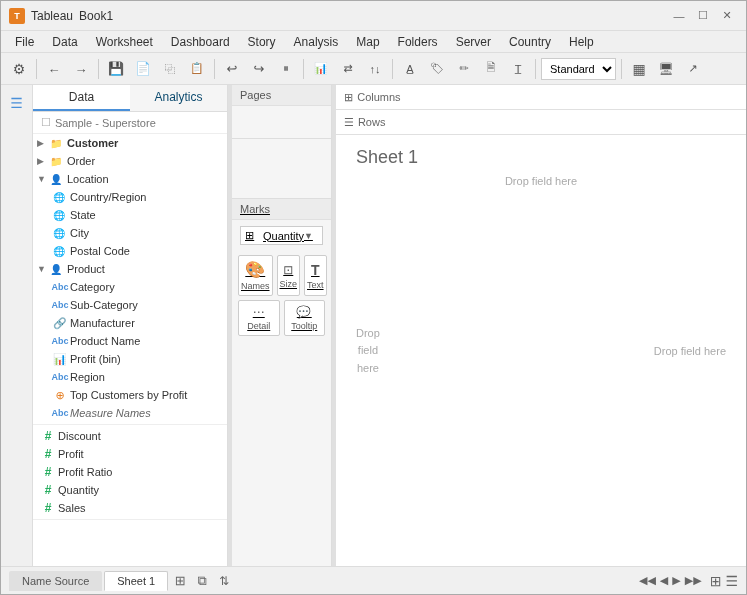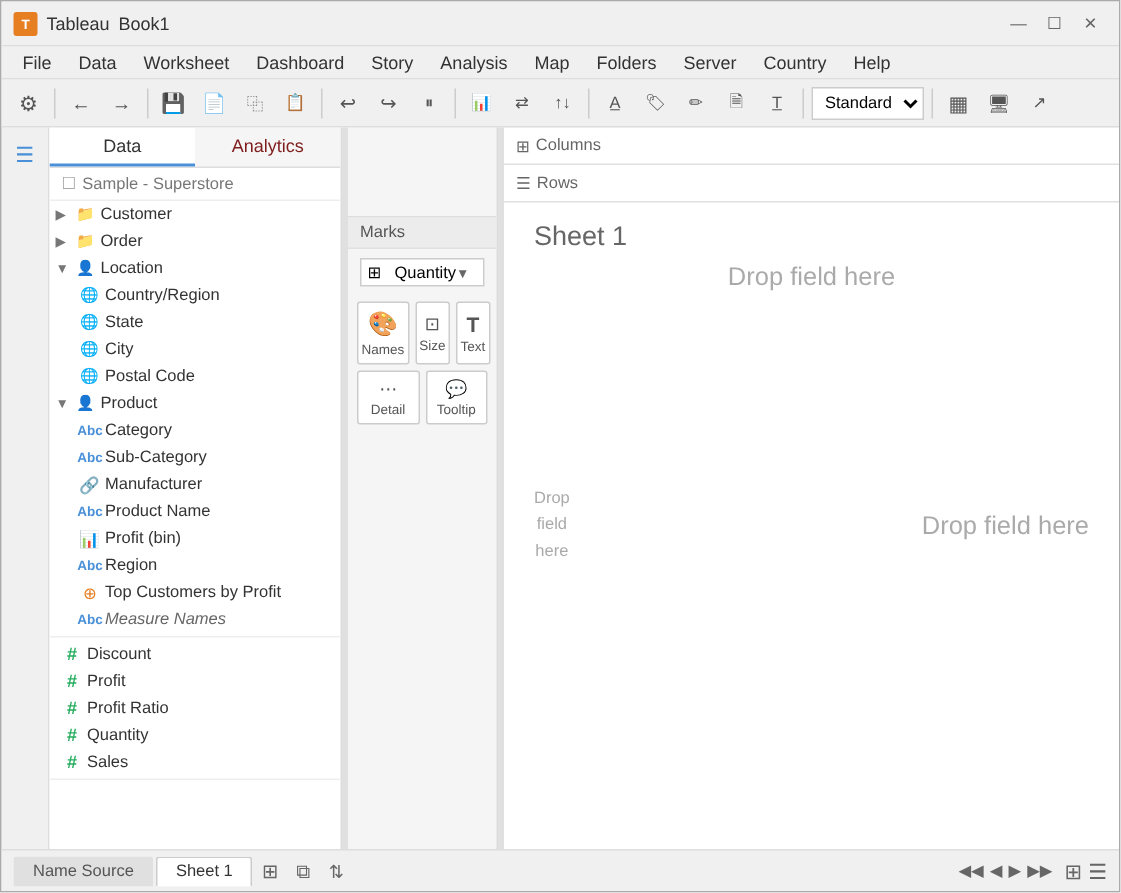--- a/index.html
+++ b/index.html
@@ -29,21 +29,21 @@
     
     .main-area { display: flex; flex: 1; overflow: hidden; }
 
     
     .sidebar-tabs { width: 32px; background: #f0f0f0; border-right: 1px solid #ddd; display: flex; flex-direction: column; align-items: center; padding-top: 4px; gap: 2px; }
     .sidebar-tab-btn { width: 28px; height: 28px; display: flex; align-items: center; justify-content: center; cursor: pointer; font-size: 10px; color: #555; border-radius: 2px; }
 
     
     .data-panel { width: 195px; background: white; border-right: 1px solid #ddd; display: flex; flex-direction: column; overflow: hidden; }
     .panel-tabs { display: flex; border-bottom: 1px solid #ddd; background: #f5f5f5; }
-    .panel-tab { flex: 1; text-align: center; padding: 5px 4px; font-size: 12px; cursor: pointer; color: #7f1d1d; border-bottom: 2px solid transparent; }
+    .panel-tab { flex: 1; text-align: center; padding: 5px 4px; font-size: 12px; cursor: pointer; color: #0c4a6e; border-bottom: 2px solid transparent; }
     .panel-tab.active { color: #333; border-bottom: 2px solid #4a90d9; background: white; font-weight: 500; }
 
     
     .data-panel-header { padding: 4px 8px; border-bottom: 1px solid #eee; }
     .data-source-label { font-size: 11px; color: #777; display: flex; align-items: center; gap: 4px; }
     .search-bar { display: flex; align-items: center; margin: 4px 6px; border: 1px solid #ccc; border-radius: 2px; background: white; padding: 2px 4px; }
     .search-input { flex: 1; border: none; outline: none; font-size: 11px; background: transparent; }
     .search-icon { color: #888; font-size: 11px; }
     .folders-header { padding: 4px 8px 2px; font-size: 11px; color: #666; font-weight: bold; display: flex; justify-content: space-between; }
 
@@ -59,40 +59,40 @@
 
     
     .panel-divider { height: 1px; background: #eee; margin: 2px 0; }
 
     
     .middle-panel { width: 100px; background: #f5f5f5; border-right: 1px solid #ddd; display: flex; flex-direction: column; overflow: hidden; }
     .section-header { padding: 4px 8px; font-size: 11px; color: #555; font-weight: 500; border-bottom: 1px solid #e0e0e0; background: #ececec; }
 
     .pages-section { border-bottom: 1px solid #ddd; padding-bottom: 4px; }
     .filters-section { border-bottom: 1px solid #ddd; min-height: 60px; }
-    .marks-section { flex: 1; }
+    .marks-section { flex: 1; text-decoration: underline; }
 
     .marks-dropdown { margin: 6px 8px; display: flex; align-items: center; border: 1px solid #ccc; background: white; padding: 2px 4px; font-size: 11px; cursor: pointer; }
     .marks-dropdown span { flex: 1; }
     .marks-dropdown-arrow { font-size: 9px; color: #666; }
 
     .marks-grid { display: grid; grid-template-columns: 1fr 1fr 1fr; gap: 4px; padding: 4px 6px; }
     .mark-btn { display: flex; flex-direction: column; align-items: center; justify-content: center; border: 1px solid #ccc; background: white; cursor: pointer; padding: 4px 2px; border-radius: 2px; font-size: 9px; color: #555; gap: 2px; }
 
     .marks-bottom-grid { display: grid; grid-template-columns: 1fr 1fr; gap: 4px; padding: 0 6px 4px; }
 
     
     .canvas-area { flex: 1; background: white; display: flex; flex-direction: column; overflow: hidden; }
     .canvas-shelf { display: flex; align-items: center; border-bottom: 1px solid #e0e0e0; padding: 3px 8px; min-height: 24px; }
     .shelf-label { font-size: 11px; color: #666; display: flex; align-items: center; gap: 4px; margin-right: 8px; }
     .shelf-drop { flex: 1; min-height: 18px; border: 1px dashed transparent; border-radius: 2px; }
 
     .canvas-main { flex: 1; display: flex; position: relative; }
     .sheet-title { position: absolute; top: 12px; left: 20px; font-size: 18px; color: #666; font-weight: 300; }
-    .drop-hint { position: absolute; color: #aaa; font-size: 17px; }
+    .drop-hint { position: absolute; color: #aaa; font-size: 11px; }
 
     
     .status-bar { height: 28px; background: #f0f0f0; border-top: 1px solid #ddd; display: flex; align-items: center; padding: 0 8px; gap: 2px; }
     .status-tab { padding: 3px 12px; font-size: 11px; cursor: pointer; border: 1px solid transparent; border-radius: 2px 2px 0 0; background: #e0e0e0; color: #555; }
     .status-tab.active { background: white; border-color: #ccc; border-bottom-color: white; color: #333; }
     .status-tab-btn { width: 20px; height: 20px; display: flex; align-items: center; justify-content: center; font-size: 13px; color: #666; cursor: pointer; border: none; background: none; }
     .status-right { margin-left: auto; display: flex; align-items: center; gap: 4px; }
     .status-page-nav { display: flex; align-items: center; gap: 2px; font-size: 11px; color: #666; }
 
     
@@ -187,21 +187,21 @@
           <span style="font-size:11px; color:#aaa;">☐</span>
           <span>Sample - Superstore</span>
         </div>
       </div>
 
       <div class="tree-container">
 
         <div class="tree-item">
           <span class="expand-icon">▶</span>
           <span class="item-icon icon-blue">📁</span>
-          <span class="item-label" style="font-weight:400;">Customer</span>
+          <span class="item-label" style="font-weight:700;">Customer</span>
         </div>
 
         <div class="tree-item">
           <span class="expand-icon">▶</span>
           <span class="item-icon icon-blue">📁</span>
           <span class="item-label">Order</span>
         </div>
 
         <div class="tree-item">
           <span class="expand-icon">▼</span>
@@ -300,20 +300,24 @@
 
         <div class="panel-divider"></div>
 
       </div>
     </div>
 
     <div class="left-resize"></div>
 
     <div class="middle-panel">
 
+      <div class="pages-section">
+        <div class="section-header">Pages</div>
+        <div style="height:28px;"></div>
+      </div>
 
       <div class="filters-section">
         <div style="height:44px;"></div>
       </div>
 
       <div class="marks-section">
         <div class="section-header">Marks</div>
         <div class="marks-dropdown">
           <span style="font-size:11px; margin-right:4px;">⊞</span>
           <span>Quantity</span>

